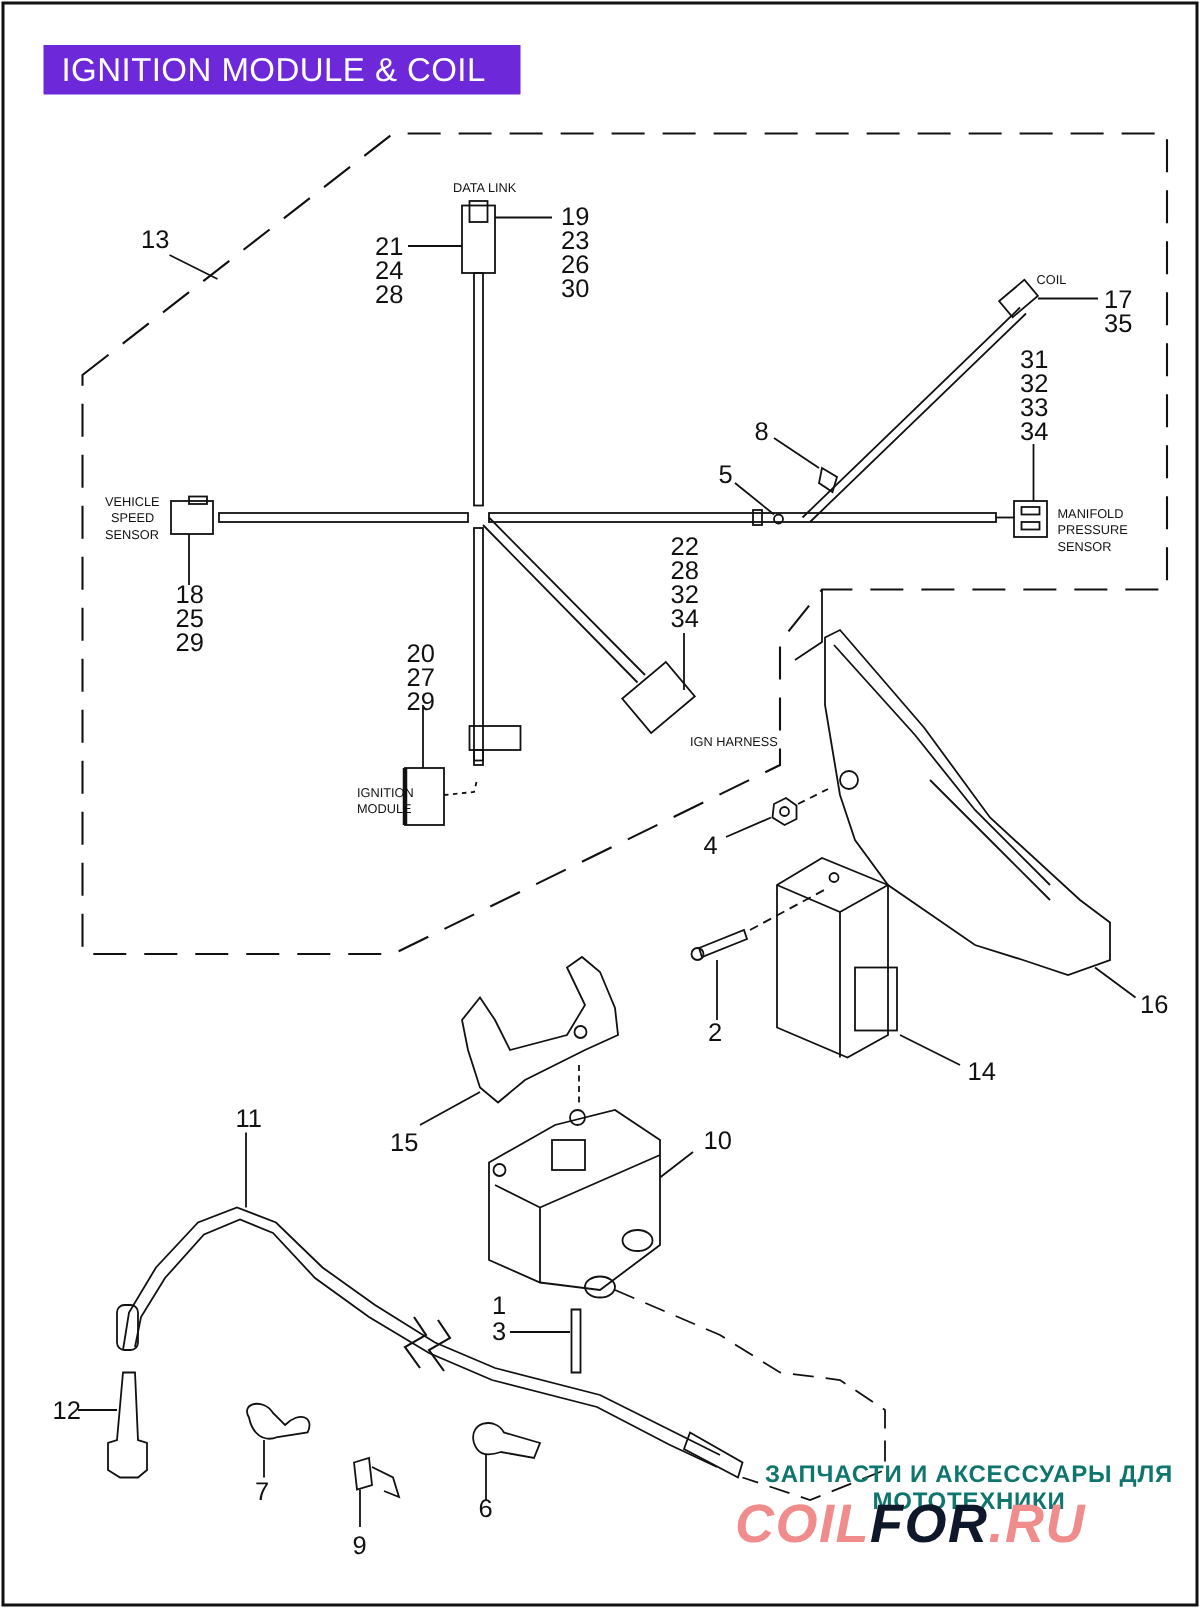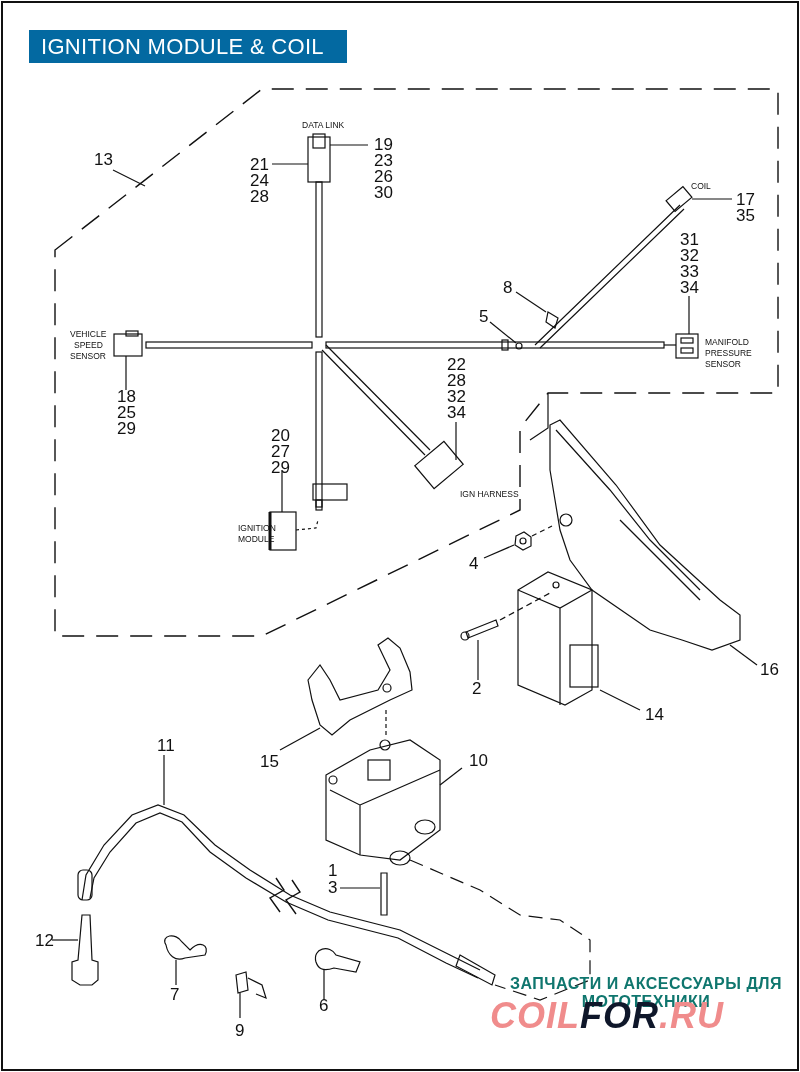--- a/index.html
+++ b/index.html
@@ -1,18 +1,18 @@
 <!DOCTYPE html>
 <html><head>
 <meta charset="utf-8">
 <style>
   html, body { margin:0; padding:0; background:#fff; }
   body { width:800px; height:1072px; position:relative; overflow:hidden; font-family:"Liberation Sans", sans-serif; }
   .frame { position:absolute; left:1px; top:1px; width:794px; height:1066px; border:2px solid #111; box-sizing:content-box; }
-  .title { position:absolute; left:29px; top:30px; width:318px; height:33px; background:#0369a1; color:#fff; font-size:22px; line-height:33px; padding-left:12px; box-sizing:border-box; letter-spacing:0.3px; }
+  .title { position:absolute; left:29px; top:30px; width:318px; height:33px; background:#6d28d9; color:#fff; font-size:22px; line-height:33px; padding-left:12px; box-sizing:border-box; letter-spacing:0.3px; }
   svg.diagram { position:absolute; left:0; top:0; }
   .num { font-family:"Liberation Sans", sans-serif; font-size:17px; fill:#111; }
   .lbl { font-family:"Liberation Sans", sans-serif; font-size:8.5px; fill:#111; }
   .wm1 { position:absolute; left:492px; top:975px; font-size:16px; font-weight:bold; color:#0f766e; letter-spacing:0.5px;text-align:center; }
   .wm2 { position:absolute; left:490px; top:995px; font-size:36px; font-weight:bold; font-style:italic; letter-spacing:1px; }
   .wm2 .a { color:#f08c8c; }
   .wm2 .b { color:#0f172a; }
 </style>
 </head>
 <body>

